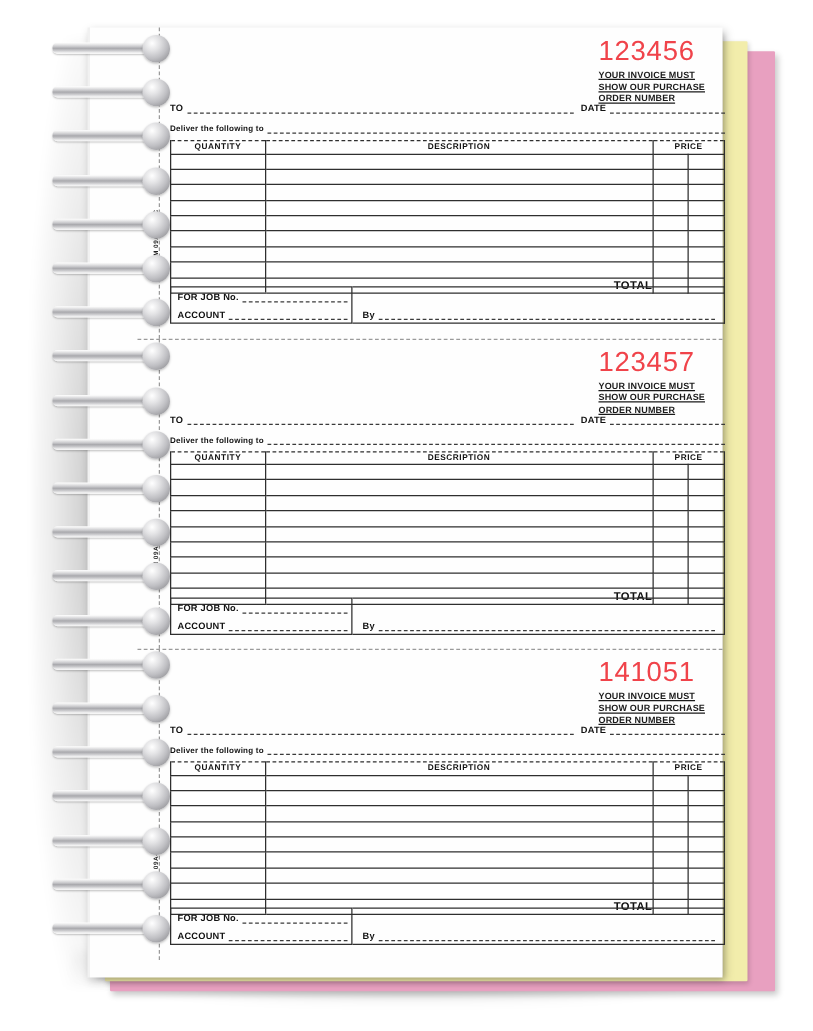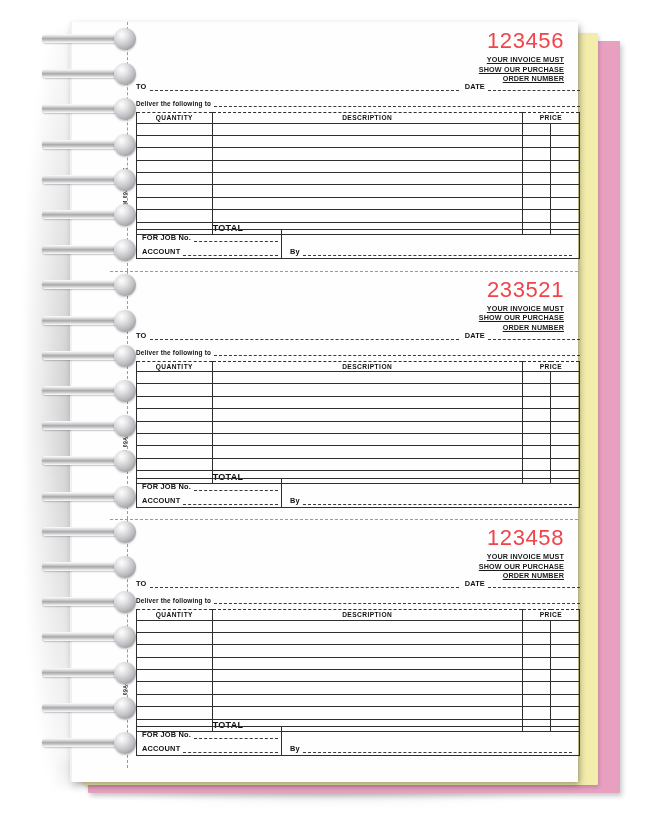--- a/index.html
+++ b/index.html
@@ -88,21 +88,20 @@
     border-top: 1px dashed #9a9a9a;
   }
   .perf-v {
     position: absolute;
     top: 0; bottom: 0; left: 57px;
     border-left: 1px dashed #9a9a9a;
   }
 
   .inv-head {
     position: absolute; right: 14px; top: 8px;
-    text-align: right;
   }
   .inv-number {
     font-size: 22px; font-weight: 400;
     color: #f0434a;
     letter-spacing: 0.6px;
     line-height: 1;
     font-family: "Liberation Sans", sans-serif;
   }
   .inv-notice {
     margin-top: 3px;
@@ -140,21 +139,21 @@
     height: 10.5px;
     text-align: center;
     border-top: 1px dashed #2e2e2e;
   }
   .tbl td { border-top: 1px solid #2e2e2e; }
   .c-qty   { width: 70px; }
   .c-desc  { width: 287px; }
   .c-price { width: 53px; }
   .c-cents { width: 34px; }
   .total-cell {
-    padding-right: 5px;
+    text-align: right; padding-right: 5px;
     font-size: 9px; font-weight: bold; letter-spacing: 0.3px;
   }
 
   
   .foot-box {
     position: absolute;
     border: 1px solid #2e2e2e;
   }
   .foot-left {
     left: 66px; width: 146px; height: 30px;
@@ -307,21 +306,21 @@
         </div>
       </div>
 
       <div class="vform" style="top:195px;">FORM 09A-127HC</div>
     </div>
         <div class="form-block" style="top: 248.5px; height: 248.5px;">
       <div class="perf-h"></div>
       <div class="perf-v"></div>
 
       <div class="inv-head">
-        <div class="inv-number">233521</div>
+        <div class="inv-number">123457</div>
         <div class="inv-notice">
           <div>YOUR INVOICE MUST</div>
           <div>SHOW OUR PURCHASE</div>
           <div>ORDER NUMBER</div>
         </div>
       </div>
 
       <div class="field-row" style="left:66px; top:60px; width:444px;">
         <span class="field-label">TO</span>
         <span class="rule"></span>
@@ -419,21 +418,21 @@
         </div>
       </div>
 
       <div class="vform" style="top:195px;">FORM 09A-127HC</div>
     </div>
         <div class="form-block" style="top: 497px; height: 248.5px;">
       <div class="perf-h"></div>
       <div class="perf-v"></div>
 
       <div class="inv-head">
-        <div class="inv-number">123458</div>
+        <div class="inv-number">141051</div>
         <div class="inv-notice">
           <div>YOUR INVOICE MUST</div>
           <div>SHOW OUR PURCHASE</div>
           <div>ORDER NUMBER</div>
         </div>
       </div>
 
       <div class="field-row" style="left:66px; top:60px; width:444px;">
         <span class="field-label">TO</span>
         <span class="rule"></span>

